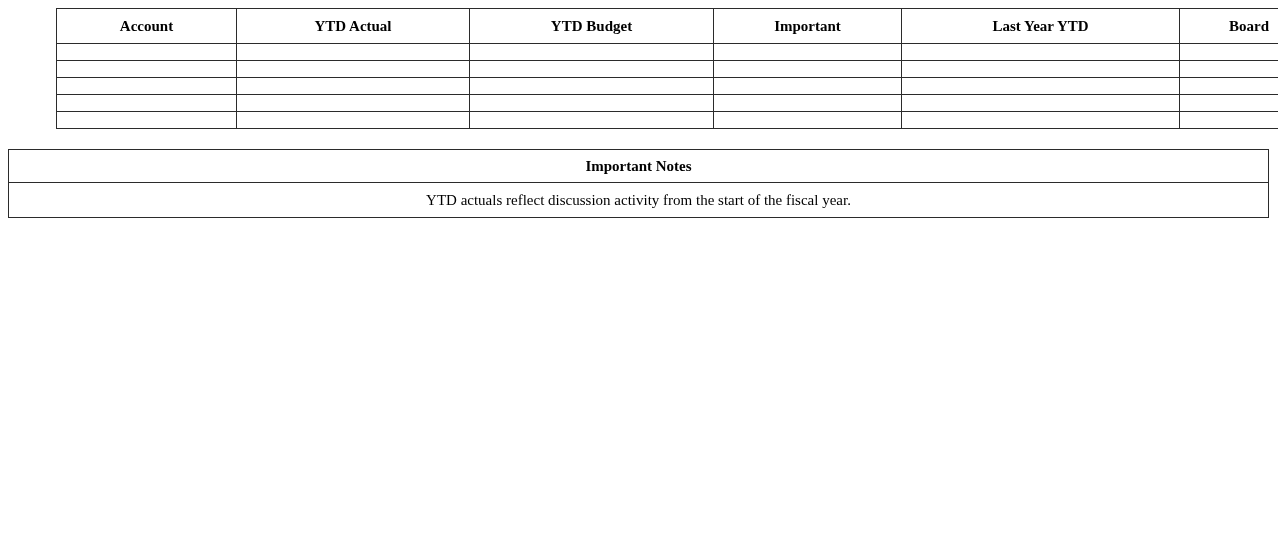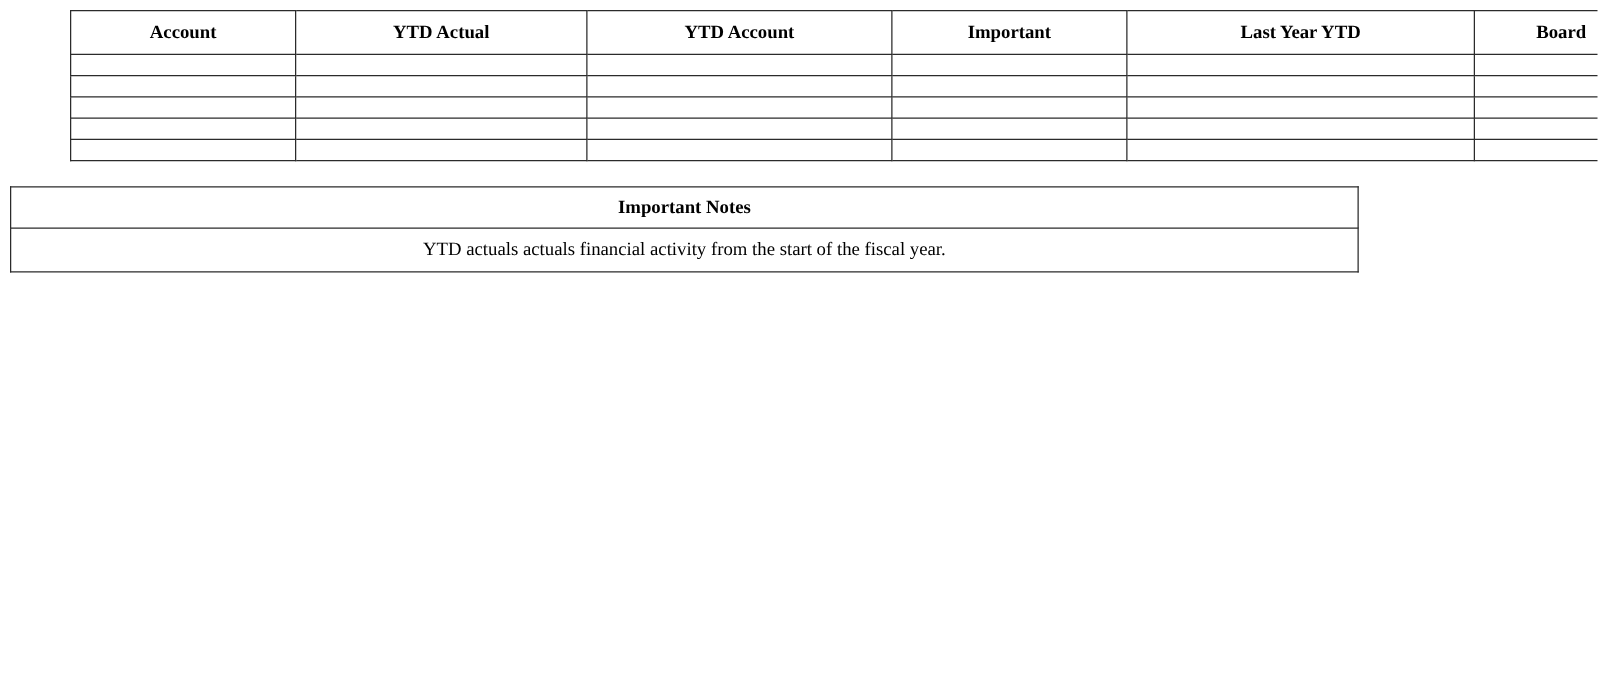--- a/index.html
+++ b/index.html
@@ -61,21 +61,21 @@
   .col-ytdbudget  { width: 244px; }
   .col-variance   { width: 188px; }
   .col-lastyear   { width: 278px; }
   .col-notes      { width: 139px; }
 
   
   .notes-table {
     position: absolute;
     left: 8px;
     top: 149px;
-    width: 1079px;
+    width: 1261px;
     border-collapse: collapse;
     table-layout: fixed;
     background: #ffffff;
   }
   .notes-table th,
   .notes-table td {
     border: 1px solid #2b2b2b;
     padding: 0;
     background: #ffffff;
     text-align: center;
@@ -105,21 +105,21 @@
       <col class="col-ytdactual">
       <col class="col-ytdbudget">
       <col class="col-variance">
       <col class="col-lastyear">
       <col class="col-notes">
     </colgroup>
     <thead>
       <tr>
         <th>Account</th>
         <th>YTD Actual</th>
-        <th>YTD Account</th>
+        <th>YTD Budget</th>
         <th>Important</th>
         <th>Last Year YTD</th>
         <th>Board</th>
       </tr>
     </thead>
     <tbody>
       <tr>
         <td class="data-cell"></td>
         <td class="data-cell"></td>
         <td class="data-cell"></td>
@@ -163,18 +163,18 @@
   </table>
 
   <table class="notes-table">
     <thead>
       <tr>
         <th>Important Notes</th>
       </tr>
     </thead>
     <tbody>
       <tr>
-        <td>YTD actuals actuals financial activity from the start of the fiscal year.</td>
+        <td>YTD actuals reflect discussion activity from the start of the fiscal year.</td>
       </tr>
     </tbody>
   </table>
 
 </div>
 
 </body></html>

